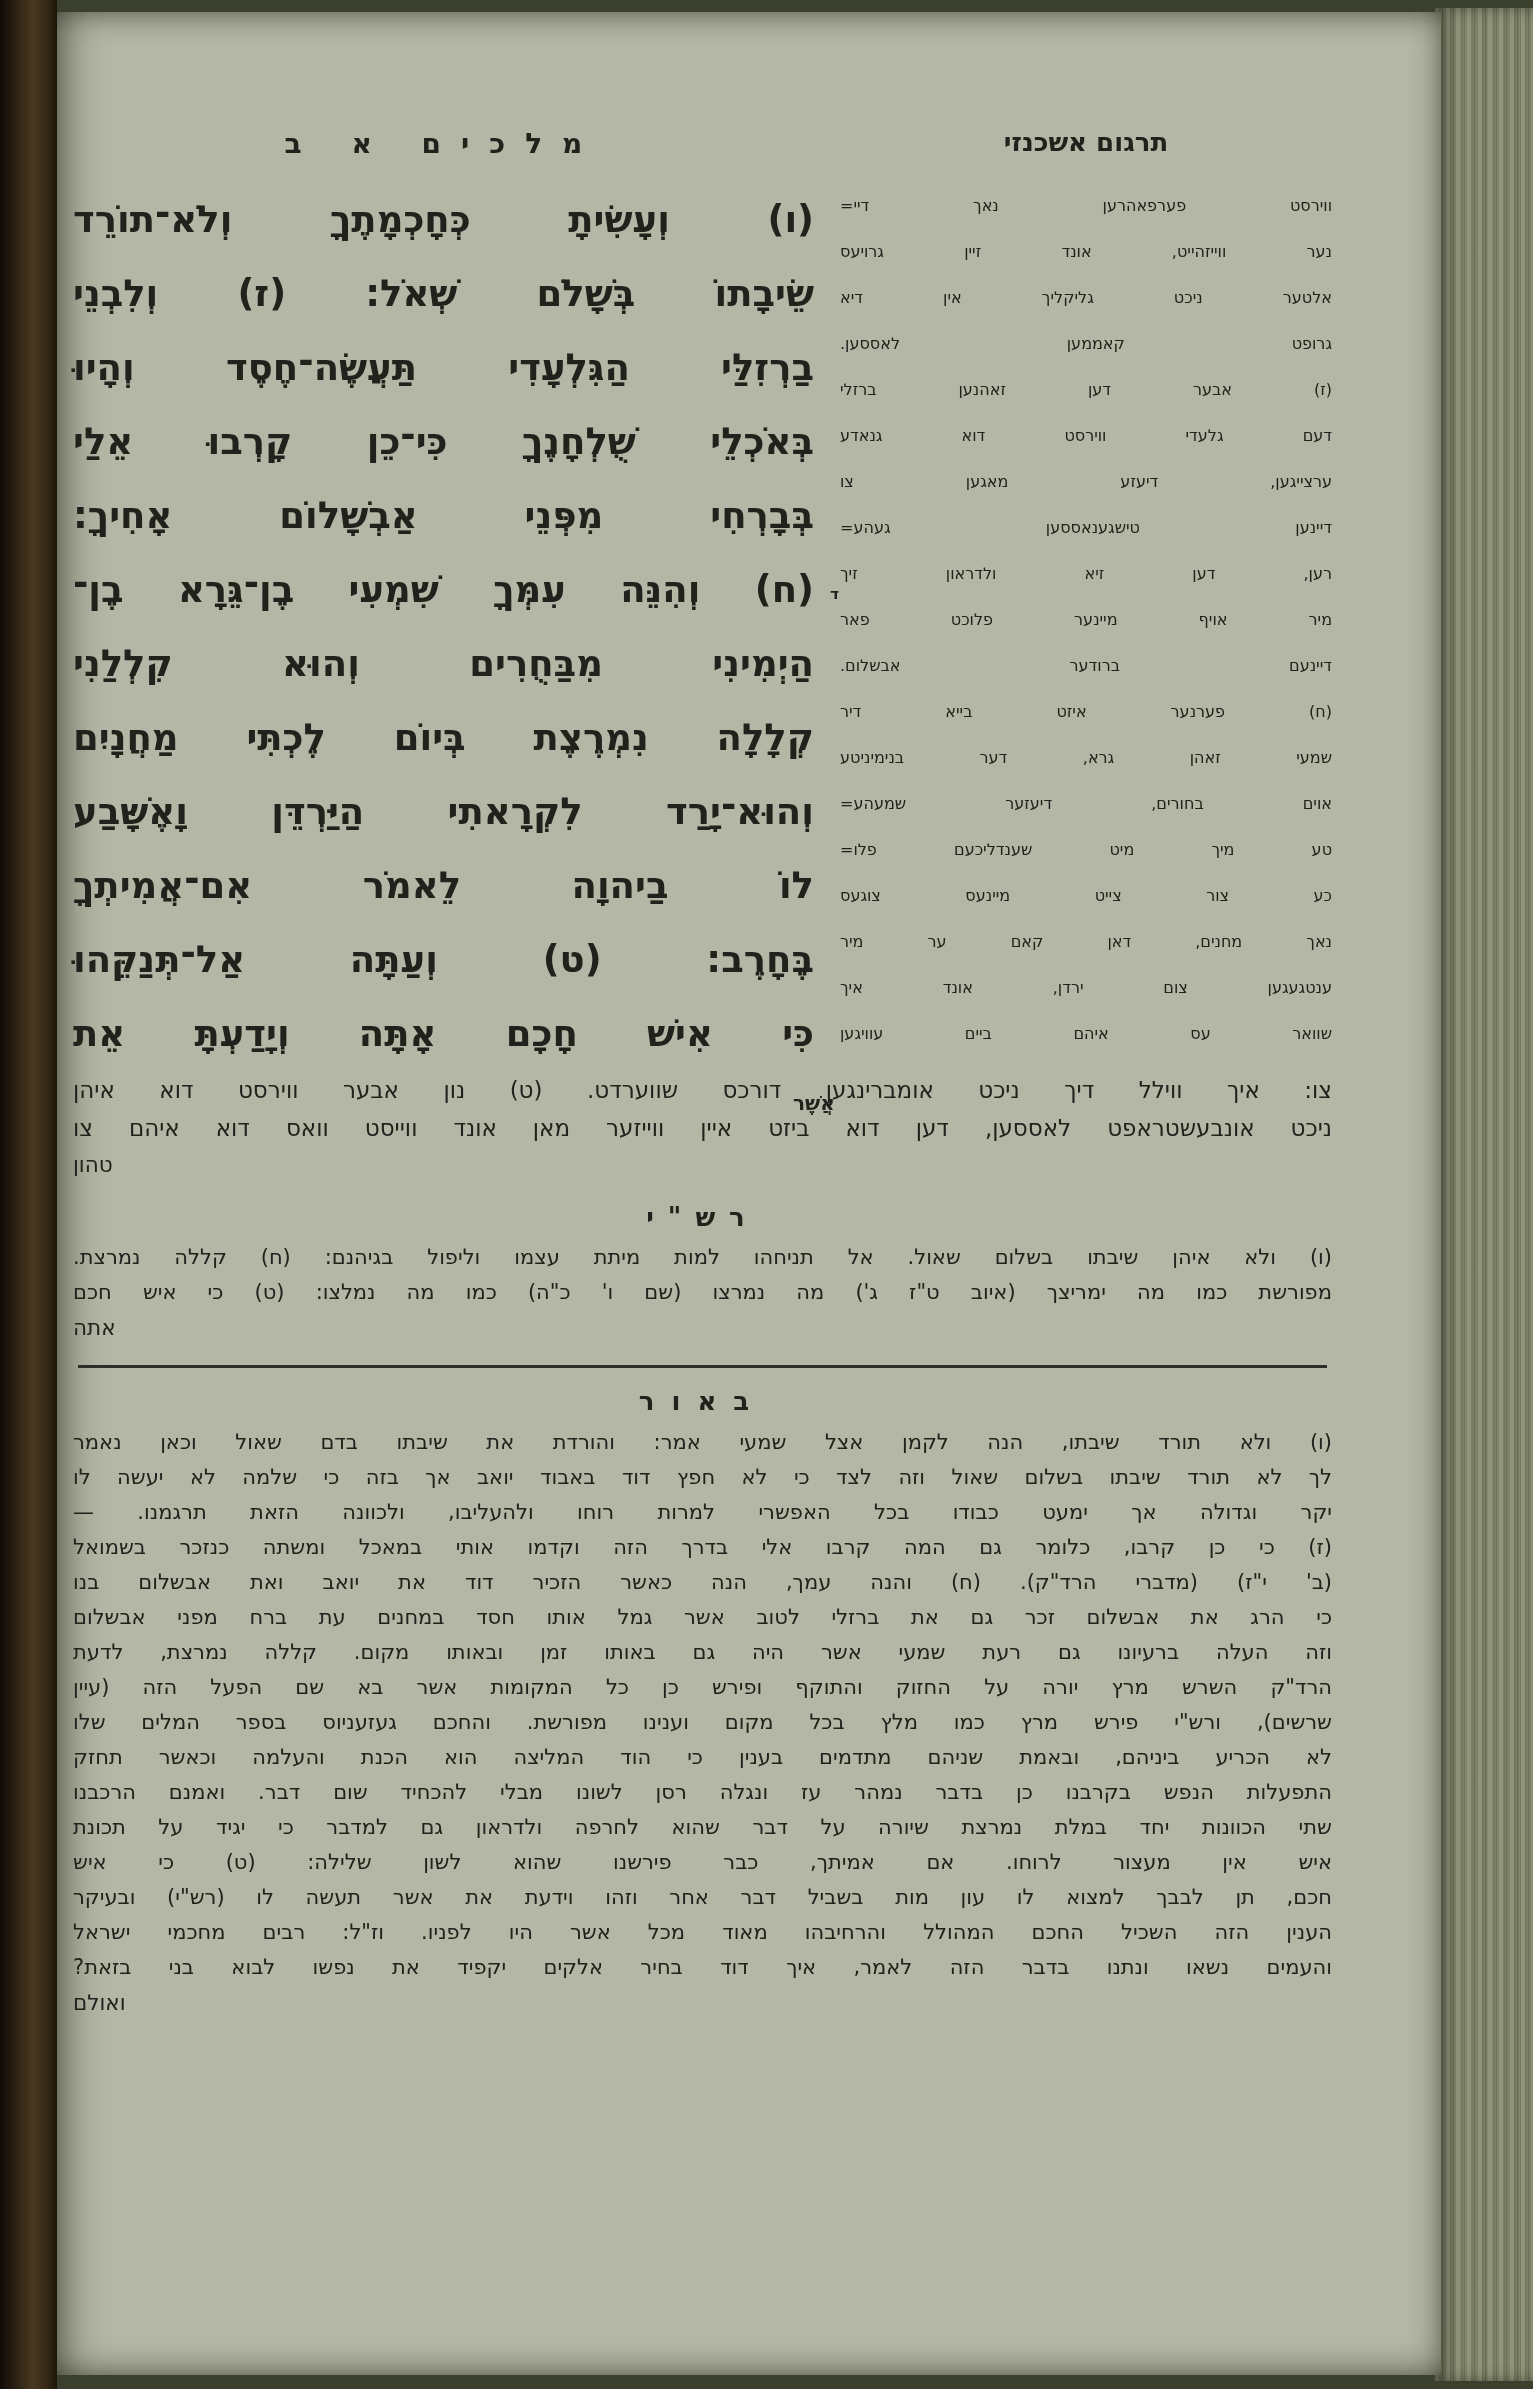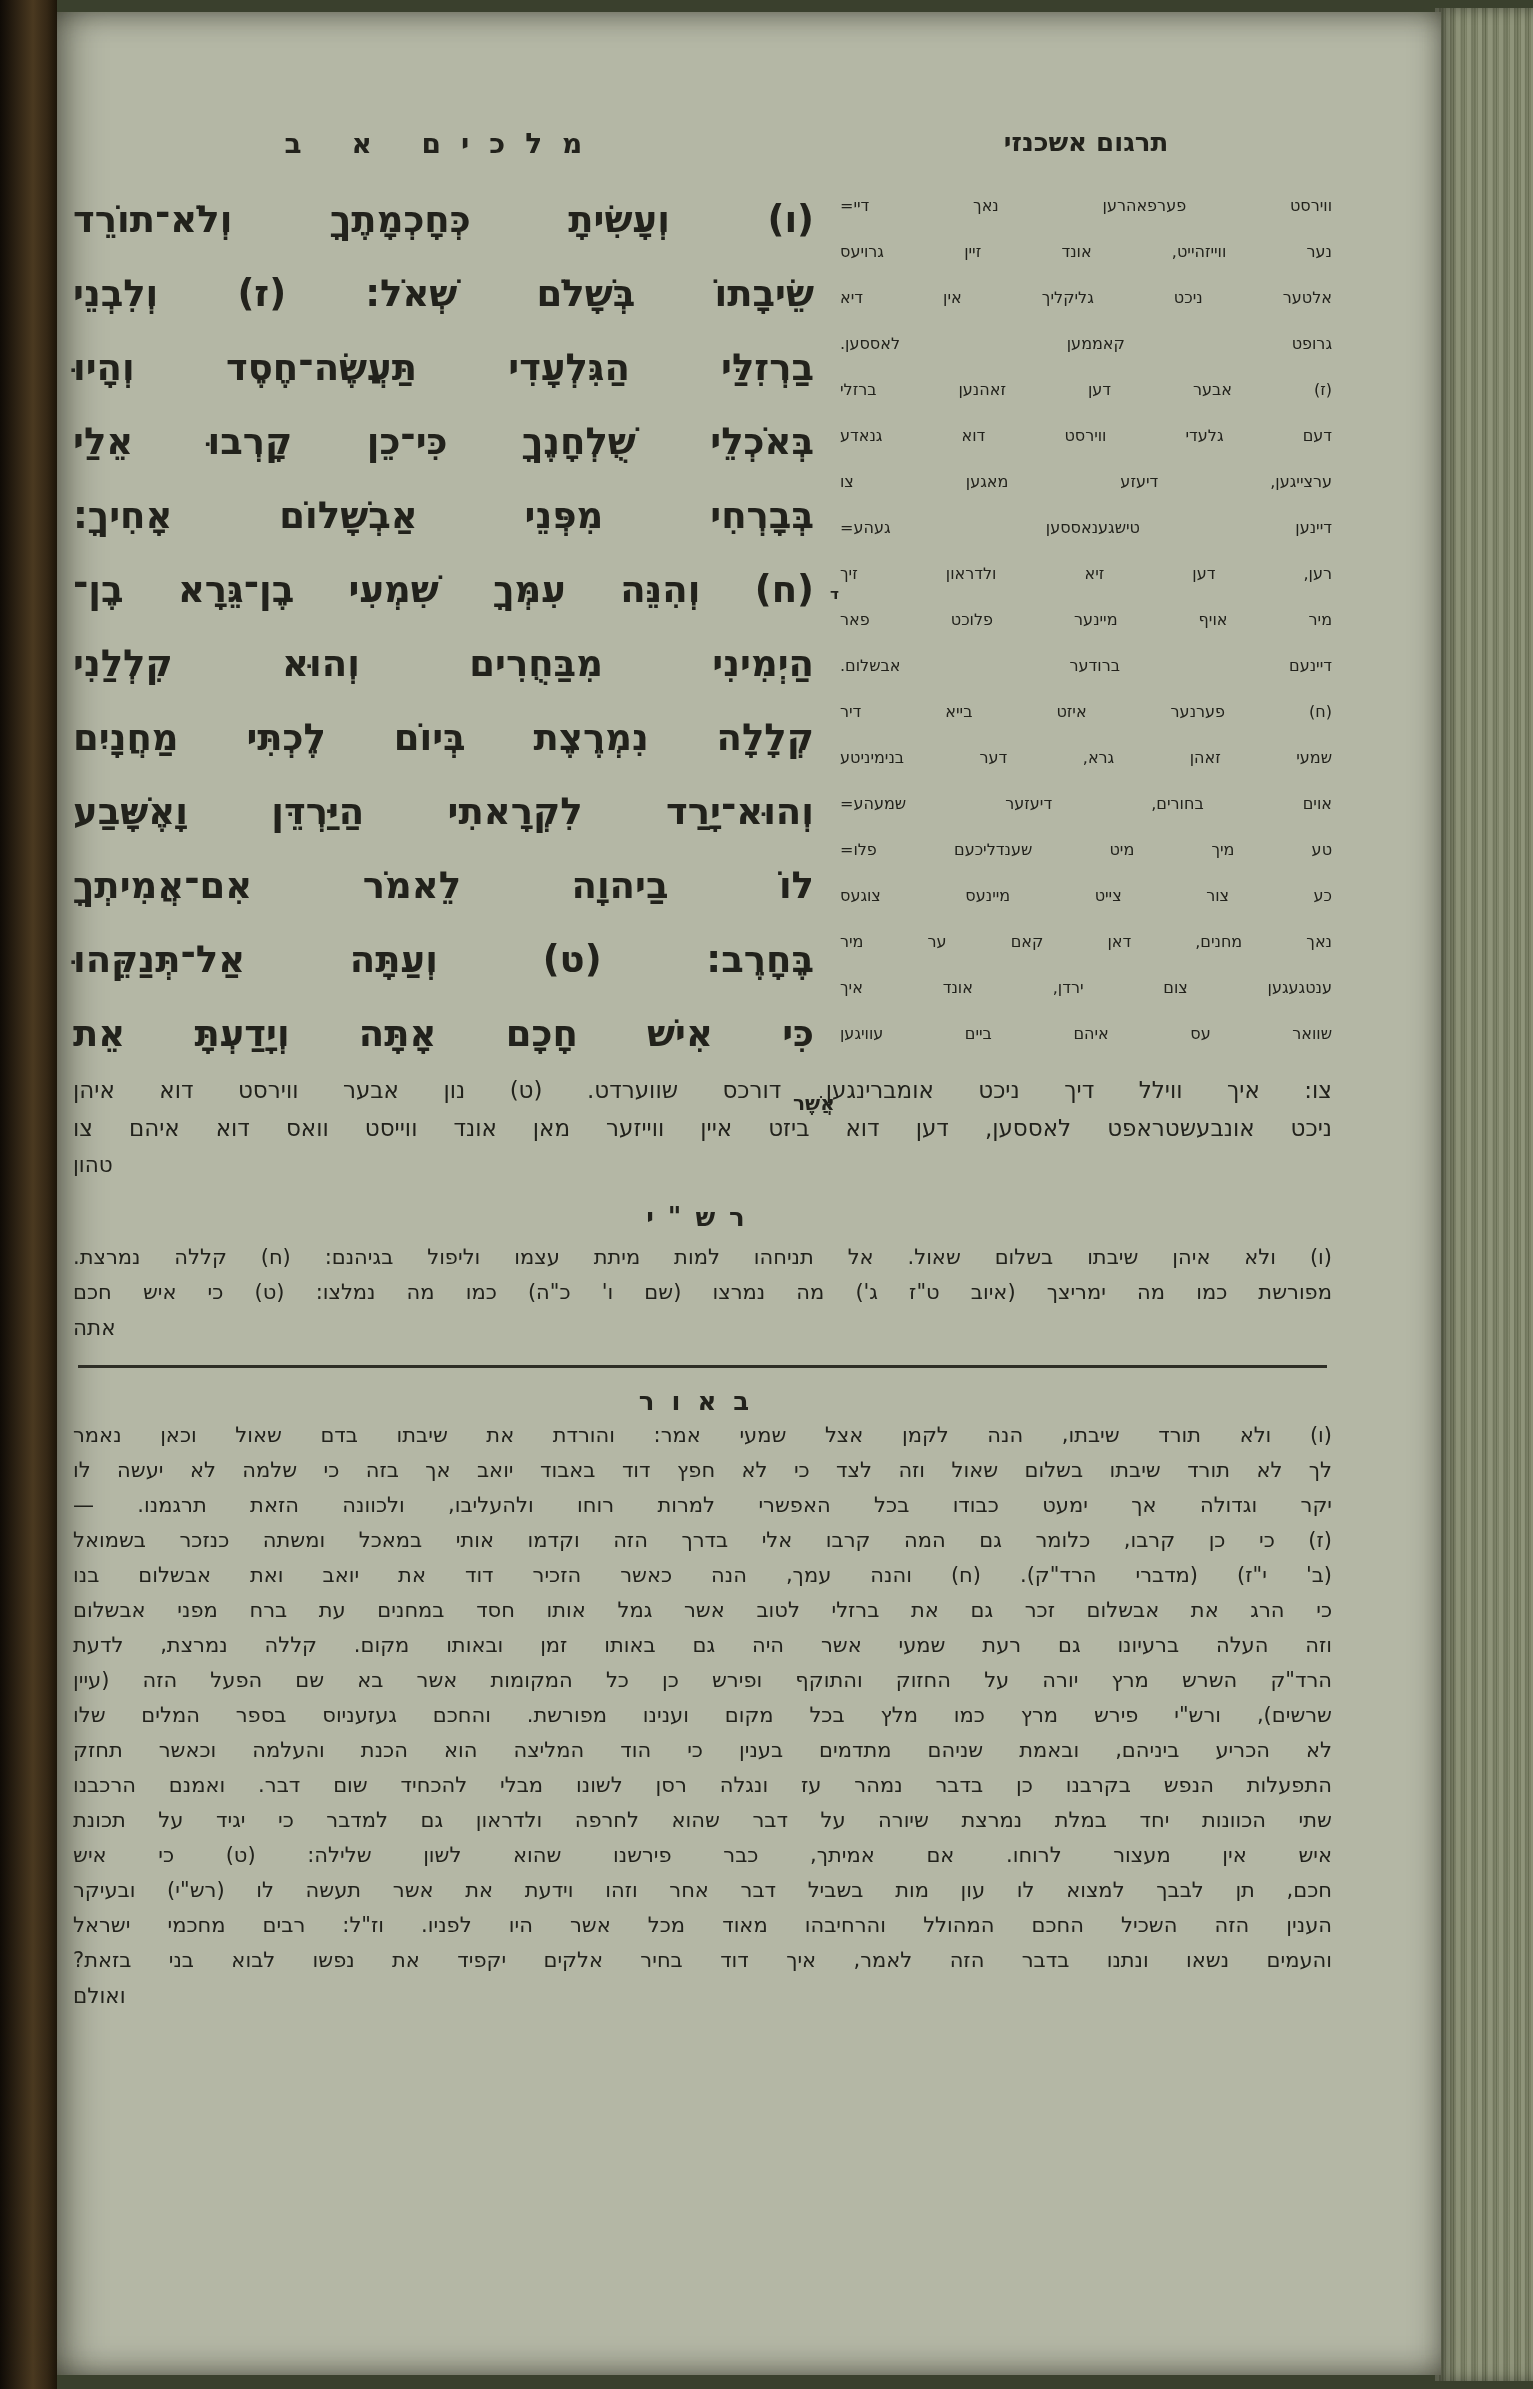--- a/index.html
+++ b/index.html
@@ -52,21 +52,21 @@
   .cont-block{}
   .cont-line{
     font-size:23px;line-height:38px;
     text-align:justify;text-align-last:justify;text-justify:inter-word;
   }
   .last-word{text-align:left;text-align-last:left;font-size:21.5px;line-height:35px;}
   .sec-title{text-align:center;font-weight:bold;}
   .rashi-title{font-size:26px;letter-spacing:14px;margin-top:20px;}
   .biur-title{font-size:26px;letter-spacing:17px;margin-top:18.4px;}
   .rashi-lines{margin-top:7.7px;}
-  .biur-lines{margin-top:2px;}
+  .biur-lines{margin-top:9px;}
   .rashi-line,.biur-line{
     font-size:21px;line-height:35px;
     text-align:justify;text-align-last:justify;text-justify:inter-word;
   }
   .divider{height:3.1px;background:#2e2e26;margin:20px 4.6px 18.4px 4.6px;}
   .bible-catchword{
     position:absolute;left:736px;top:1079px;width:100px;
     text-align:left;font-size:20px;font-weight:bold;
   }
   .margin-letter{

